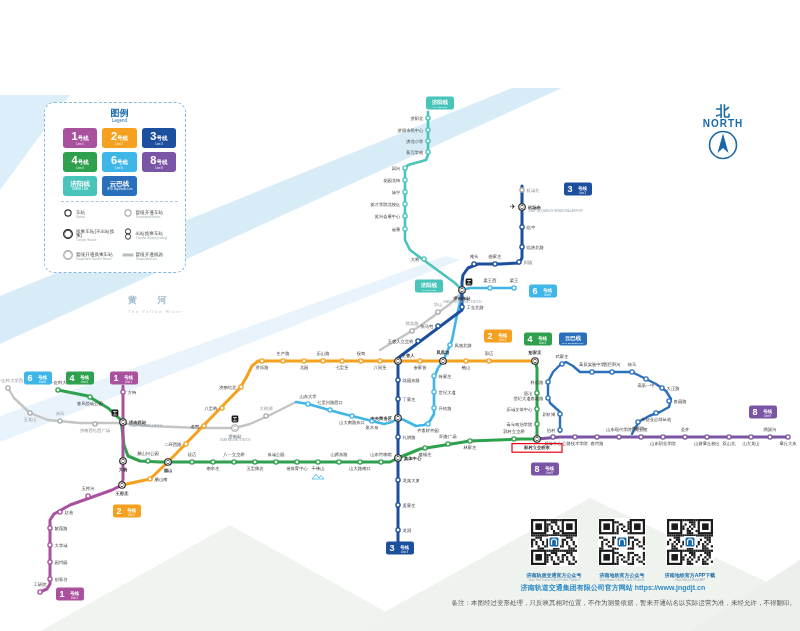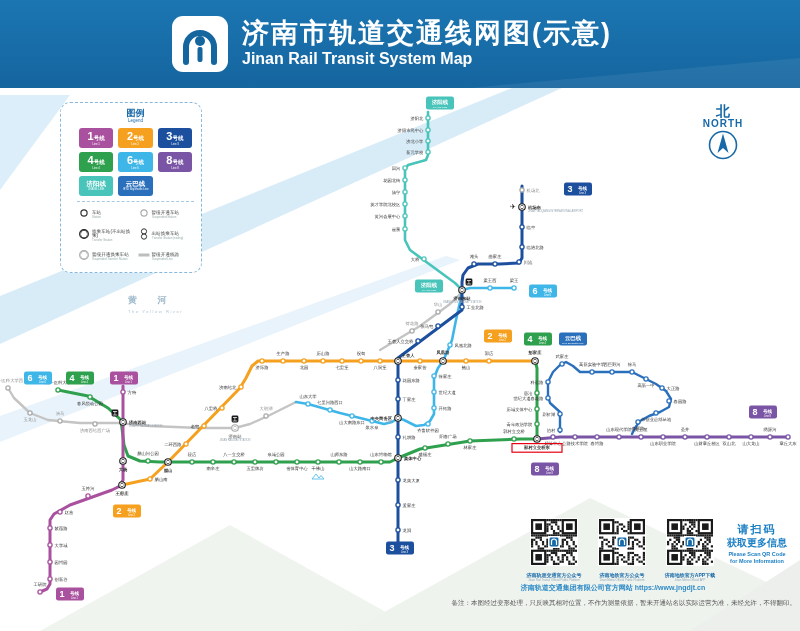--- a/index.html
+++ b/index.html
@@ -12,21 +12,21 @@
     border-bottom:30px solid rgba(255,255,255,0.07);border-left:330px solid transparent;}
   .logo{margin-left:172px;width:56px;height:56px;flex:0 0 auto;}
   .titles{margin-left:14px;color:#fff;}
   .title-cn{font-size:27px;font-weight:bold;letter-spacing:2px;line-height:30px;}
   .title-en{font-size:16px;font-weight:bold;line-height:22px;}
   
   .north{position:absolute;left:698px;top:104px;width:50px;text-align:center;color:#1769A8;}
   .north .n-cn{font-size:14px;font-weight:bold;display:block;line-height:15px;}
   .north .n-en{font-size:10px;font-weight:bold;display:block;letter-spacing:1px;line-height:9px;}
   
-  .legend{position:absolute;left:60px;top:102px;width:142px;box-sizing:border-box;
+  .legend{position:absolute;left:44px;top:102px;width:142px;box-sizing:border-box;
     border:1px dashed #85B8DC;border-radius:10px;background:rgba(255,255,255,.96);
     padding:5px 7px 6px 16px;}
   .lg-title{text-align:center;color:#1769A8;font-weight:bold;font-size:9px;line-height:10px;}
   .lg-title-en{text-align:center;color:#1769A8;font-size:4.5px;line-height:6px;margin-bottom:4px;}
   .lg-badges{display:grid;grid-template-columns:repeat(3,1fr);gap:4px 5px;padding:0 2px;}
   .badge{height:20px;border-radius:3px;color:#fff;display:flex;flex-direction:column;
     align-items:center;justify-content:center;line-height:1;}
   .badge .row{display:flex;align-items:baseline;}
   .badge .bn{font-size:11px;font-weight:bold;}
   .badge .bs{font-size:5.5px;font-weight:bold;}
@@ -706,33 +706,20 @@
           <text x="755" y="414.6" font-size="9" font-weight="bold" fill="#fff" text-anchor="middle">8</text>
           <text x="767.5" y="412.6" font-size="4.6" font-weight="bold" fill="#fff" text-anchor="middle">号线</text>
           <text x="767.5" y="416.8" font-size="2.6" fill="#fff" text-anchor="middle">Line 8</text>
         </g>
       </g>
       <g>
         <rect x="512" y="443.6" width="50" height="8.6" fill="none" stroke="#E60012" stroke-width="1.2"></rect>
       </g>
     </svg>
 
-  <div class="header">
-    <div class="lighter"></div>
-    <svg class="logo" viewBox="0 0 56 56">
-      <rect x="0" y="0" width="56" height="56" rx="11" fill="#ffffff"></rect>
-      <path d="M14 46 v-15 a14 14 0 0 1 28 0 v15" stroke="#15659F" stroke-width="6" fill="none" stroke-linecap="round"></path>
-      <circle cx="28" cy="25" r="5" fill="#15659F"></circle>
-      <rect x="25.5" y="31" width="5" height="15" rx="2" fill="#15659F"></rect>
-    </svg>
-    <div class="titles">
-      <div class="title-cn">济南市轨道交通线网图(示意)</div>
-      <div class="title-en">Jinan Rail Transit System Map</div>
-    </div>
-  </div>
 
   <div class="north">
     <span class="n-cn">北</span>
     <span class="n-en">NORTH</span>
     <svg width="34" height="34" viewBox="0 0 34 34">
       <circle cx="17" cy="17" r="13.5" fill="none" stroke="#1769A8" stroke-width="1.6"></circle>
       <polygon points="17,5.5 11.5,25 17,20 22.5,25" fill="#1769A8"></polygon>
     </svg>
   </div>
 
@@ -1301,25 +1288,19 @@
             <rect x="33" y="2.2" width="11" height="11" fill="#fff"></rect>
             <rect x="35.2" y="4.4" width="6.6000000000000005" height="6.6000000000000005" fill="#1a1a1a"></rect>
           <rect x="0" y="30.800000000000004" width="15.400000000000002" height="15.400000000000002" fill="#1a1a1a"></rect>
             <rect x="2.2" y="33" width="11" height="11" fill="#fff"></rect>
             <rect x="4.4" y="35.2" width="6.6000000000000005" height="6.6000000000000005" fill="#1a1a1a"></rect>
           <rect x="17.1" y="17.1" width="12" height="12" fill="#fff"></rect>
           <rect x="18.6" y="18.6" width="9" height="9" rx="1.5" fill="#1769A8"></rect>
           <path d="M 20.6 26.1 v-3.5 a2.5 2.5 0 0 1 5 0 v3.5" stroke="#fff" stroke-width="1.2" fill="none"></path>
         </svg><div class="qr-cn">济南地铁官方APP下载</div><div class="qr-en">Jinan Metro Official APP</div></div>
     </div>
-  <div class="scan">
-    <div class="s1">请扫码</div>
-    <div class="s2">获取更多信息</div>
-    <div class="s3">Please Scan QR Code</div>
-    <div class="s4">for More Information</div>
-  </div>
   <div class="website">
     <span>济南轨道交通集团有限公司官方网站</span>
     <span>https://www.jngdjt.cn</span>
   </div>
   <div class="note">备注：本图经过变形处理，只反映其相对位置，不作为测量依据，暂未开通站名以实际运营为准，未经允许，不得翻印。</div>
 
 </div>
 
 </body></html>

